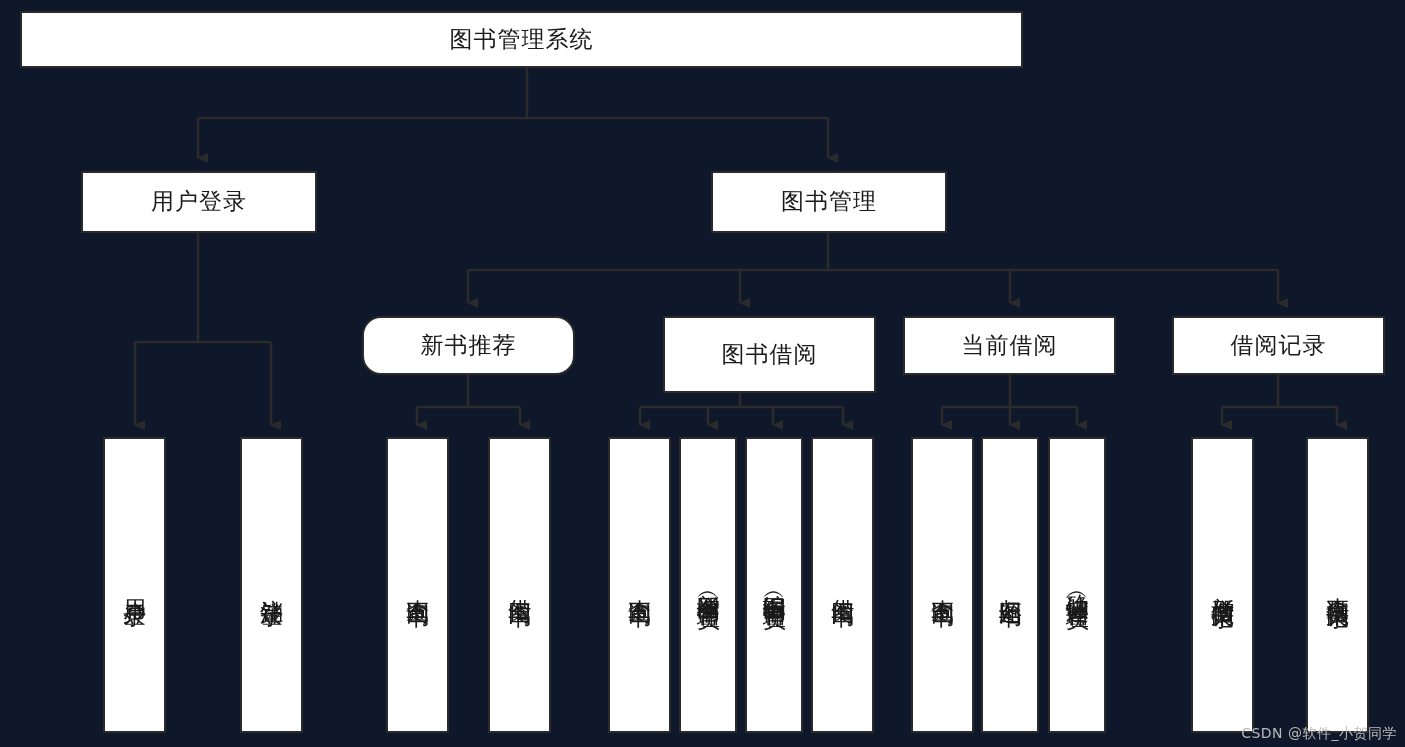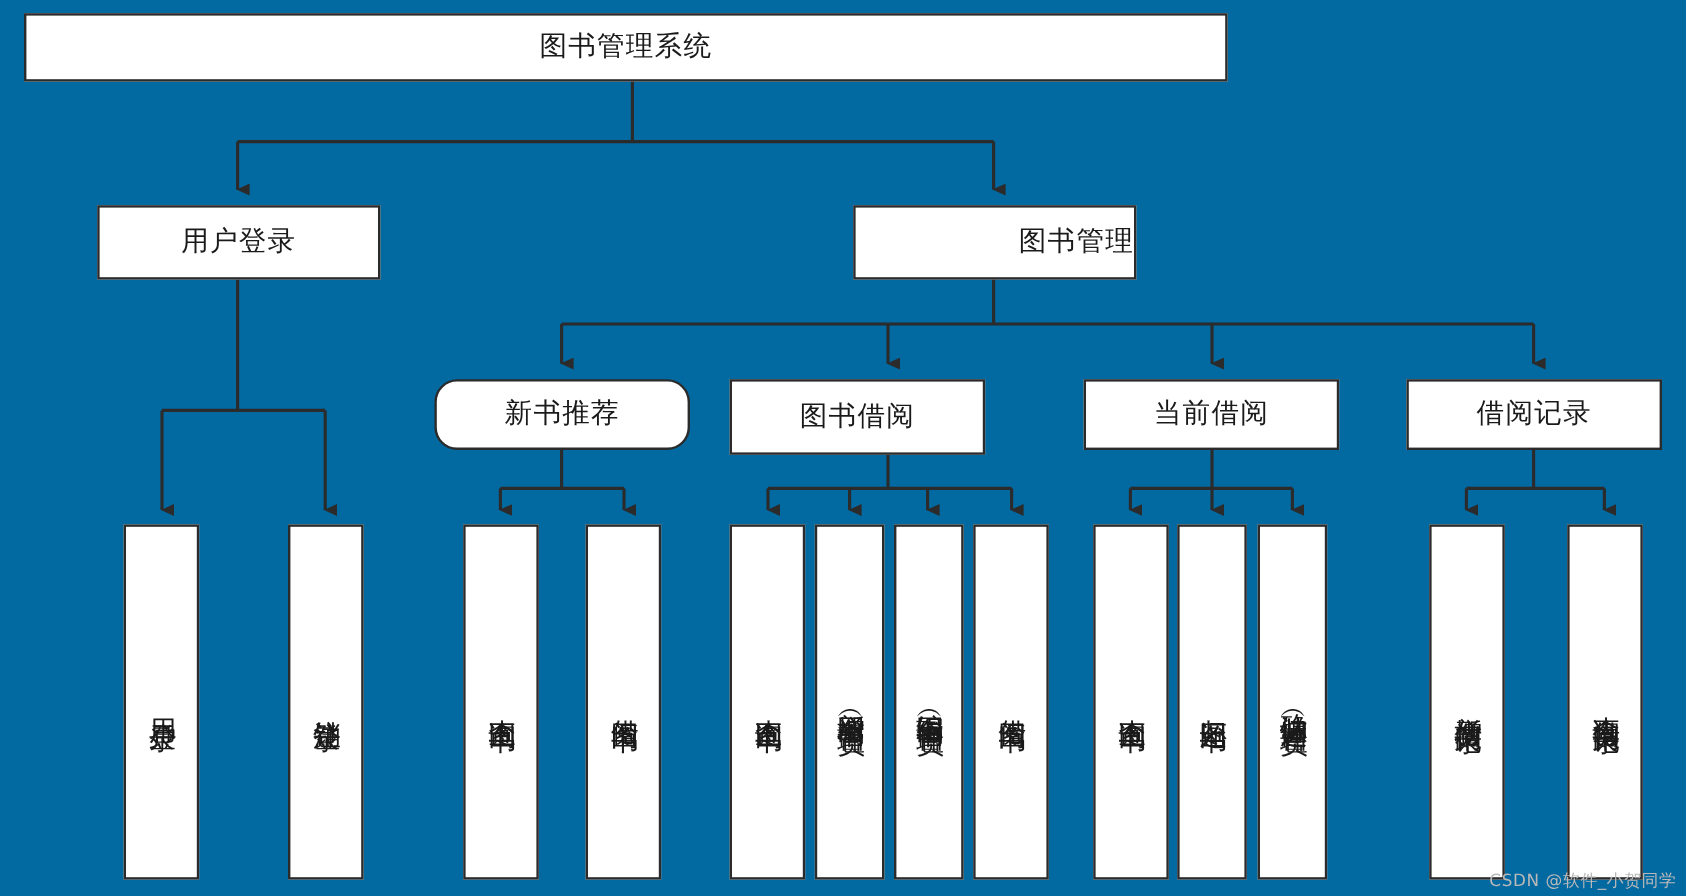--- a/index.html
+++ b/index.html
@@ -8,21 +8,21 @@
     padding: 0;
     background: #ffffff;
   }
   body {
     font-family: "DejaVu Sans", "Liberation Sans", sans-serif;
   }
   #canvas {
     position: relative;
     width: 1405px;
     height: 747px;
-    background: #0369a1;
+    background: #0f172a;
     overflow: hidden;
   }
   #edges {
     position: absolute;
     left: 0;
     top: 0;
     width: 1405px;
     height: 747px;
     pointer-events: none;
   }
@@ -129,28 +129,28 @@
     </g>
   </svg>
 
   <div class="node horiz" style="left:20px; top:11px; width:1003px; height:57px;">
     <span class="label">图书管理系统</span>
   </div>
 
   <div class="node horiz" style="left:81px; top:171px; width:236px; height:62px;">
     <span class="label">用户登录</span>
   </div>
-  <div class="node horiz" style="left:711px; top:171px; width:236px; height:62px;justify-content:flex-end;">
+  <div class="node horiz" style="left:711px; top:171px; width:236px; height:62px;">
     <span class="label">图书管理</span>
   </div>
 
   <div class="node horiz" style="left:362px; top:316px; width:213px; height:59px;border-radius:19px;">
     <span class="label">新书推荐</span>
   </div>
-  <div class="node horiz" style="left:608px; top:316px; width:213px; height:63px;">
+  <div class="node horiz" style="left:663px; top:316px; width:213px; height:77px;">
     <span class="label">图书借阅</span>
   </div>
   <div class="node horiz" style="left:1172px; top:316px; width:213px; height:59px;">
     <span class="label">借阅记录</span>
   </div>
   <div class="node horiz" style="left:903px; top:316px; width:213px; height:59px;">
     <span class="label">当前借阅</span>
   </div>
 
   <div class="node vert" style="left:103px; top:437px; width:63px; height:296px;">

